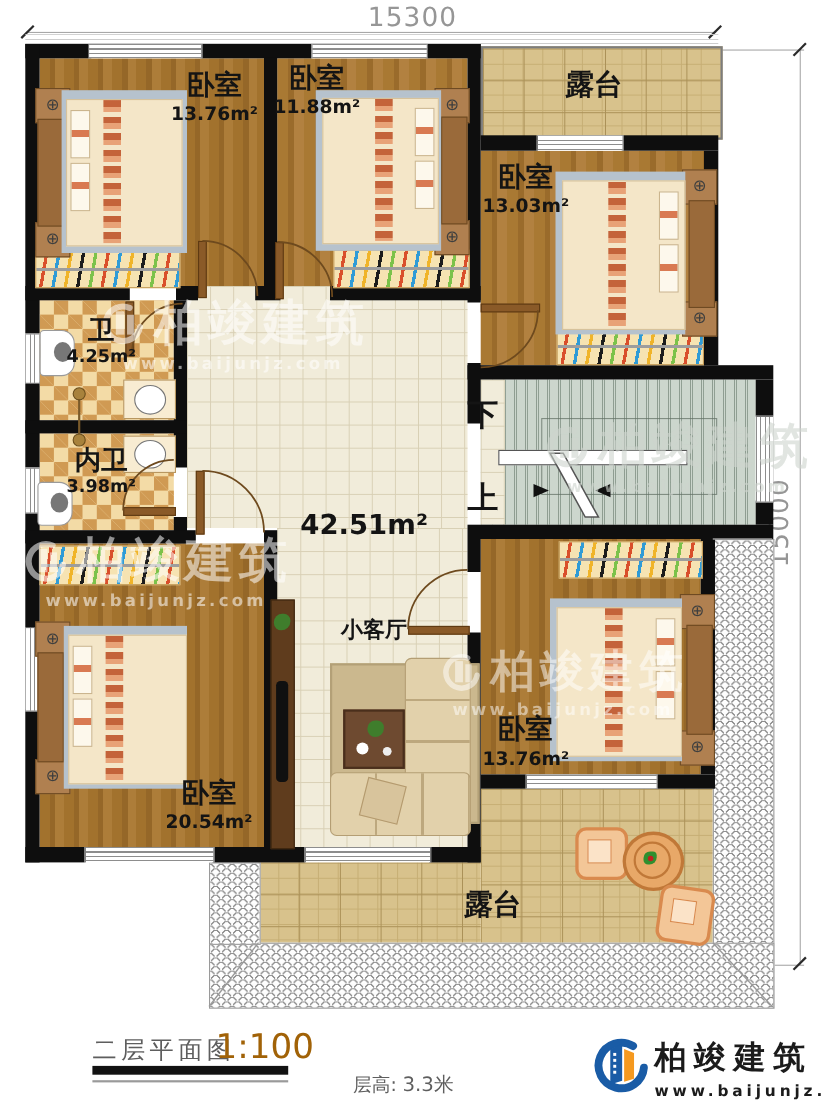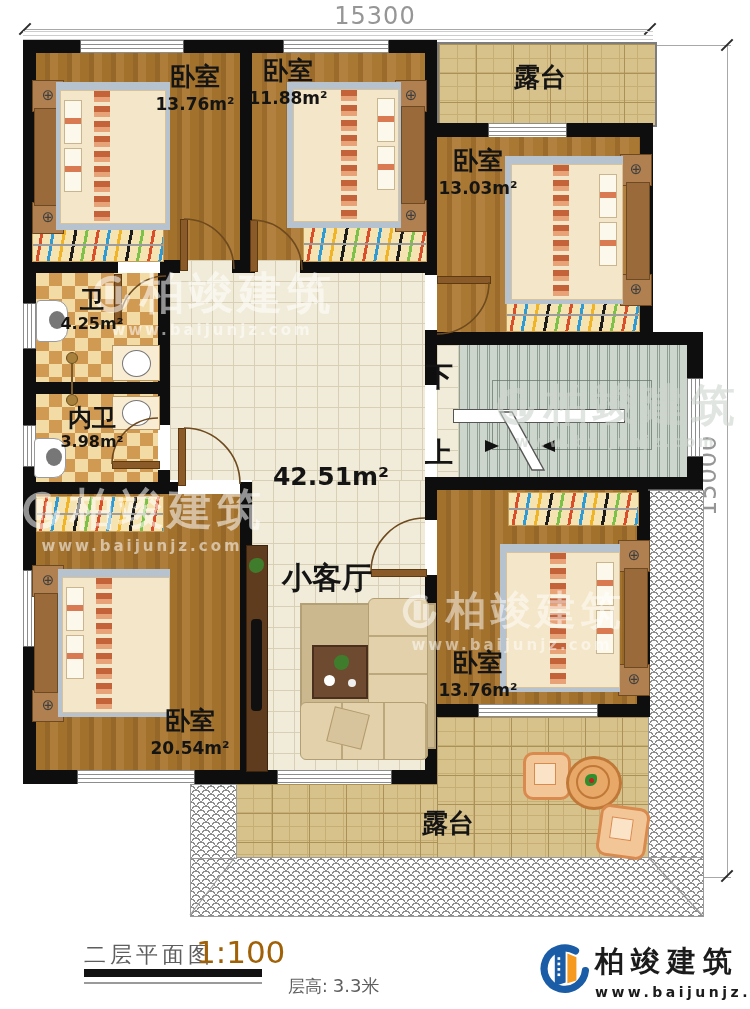--- a/index.html
+++ b/index.html
@@ -324,33 +324,33 @@
   <div class="label" style="left:490px;top:64px;width:100px;font-size:26px;">露台</div>
   <div class="label" style="left:423px;top:148px;width:110px;font-size:25px;">卧室</div>
   <div class="label" style="left:418px;top:180px;width:120px;font-size:17px;">13.03m²</div>
   <div class="label" style="left:72px;top:288px;width:40px;font-size:24px;">卫</div>
   <div class="label" style="left:56px;top:316px;width:72px;font-size:16px;">4.25m²</div>
   <div class="label" style="left:60px;top:406px;width:64px;font-size:24px;">内卫</div>
   <div class="label" style="left:56px;top:434px;width:72px;font-size:16px;">3.98m²</div>
   <div class="label" style="left:271px;top:464px;width:120px;font-size:25px;">42.51m²</div>
   <div class="label" style="left:420px;top:362px;width:38px;font-size:28px;">下</div>
   <div class="label" style="left:420px;top:438px;width:38px;font-size:28px;">上</div>
-  <div class="label" style="left:279px;top:562px;width:96px;font-size:30px;">小客厅</div>
+  <div class="label" style="left:292px;top:562px;width:96px;font-size:20px;">小客厅</div>
   <div class="label" style="left:420px;top:650px;width:115px;font-size:25px;">卧室</div>
   <div class="label" style="left:418px;top:682px;width:120px;font-size:17px;">13.76m²</div>
   <div class="label" style="left:135px;top:708px;width:110px;font-size:25px;">卧室</div>
   <div class="label" style="left:130px;top:740px;width:120px;font-size:17px;">20.54m²</div>
   <div class="label" style="left:400px;top:810px;width:96px;font-size:26px;">露台</div>
 
   <div class="abs tb-cad" style="left:84px;top:940px;font-size:22px;letter-spacing:4px;">二层平面图</div>
   <div class="abs" style="left:196px;top:934px;font-size:31px;color:#a16207;">1:100</div>
   <div class="abs" style="left:84px;top:969px;width:178px;height:8px;background:#121212;"></div>
   <div class="abs" style="left:84px;top:982px;width:178px;height:2px;background:#9a9a9a;"></div>
   <div class="abs" style="left:288px;top:974px;">
-    <span class="tb-cad" style="font-size:17px;">层高:</span>
+    <span class="tb-cad" style="font-size:17px;margin-left:33px;">层高:</span>
     <span class="tb-cad" style="font-size:18px;">3.3米</span>
   </div>
 
   <div class="abs" style="left:535px;top:942px;display:flex;align-items:flex-start;gap:6px;">
     <svg width="54" height="52" viewBox="0 0 60 56">
       <path d="M45,9 A23,23 0 1 0 56,31" fill="none" stroke="#1a5ca6" stroke-width="8" stroke-linecap="round"></path>
       <polygon points="22,12 34,7 34,44 22,48" fill="#1a5ca6"></polygon>
       <polygon points="36,12 46,16 46,42 36,45" fill="#f5991f"></polygon>
       <rect x="25" y="16" width="3" height="3" fill="#fff"></rect>
         <rect x="25" y="22" width="3" height="3" fill="#fff"></rect>

